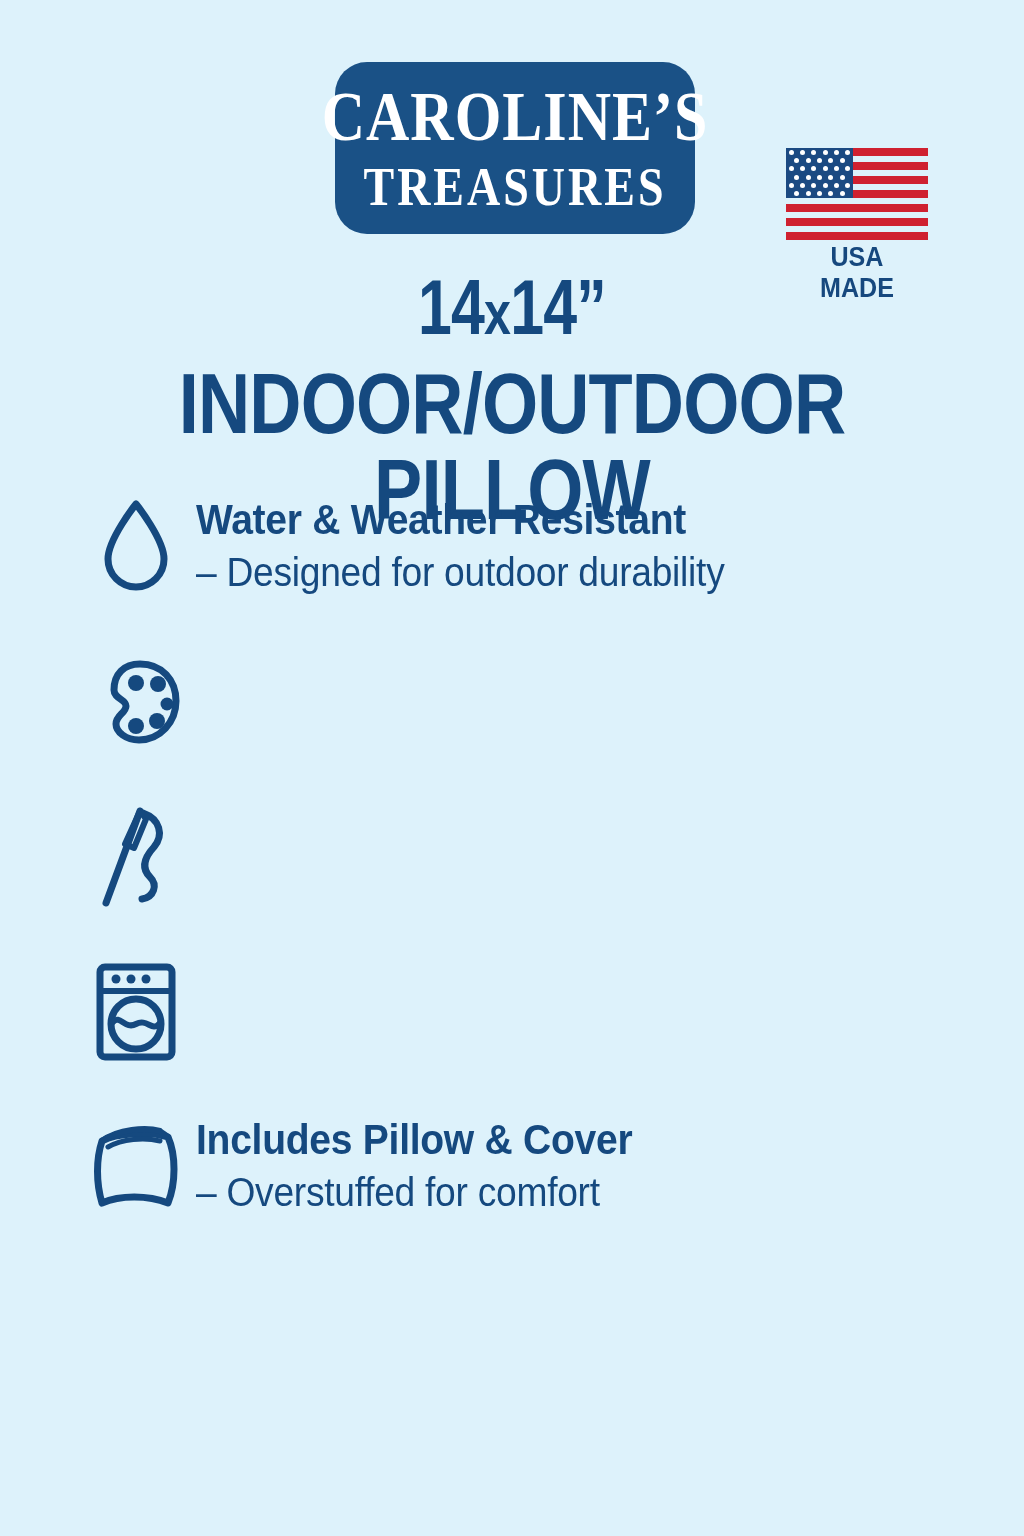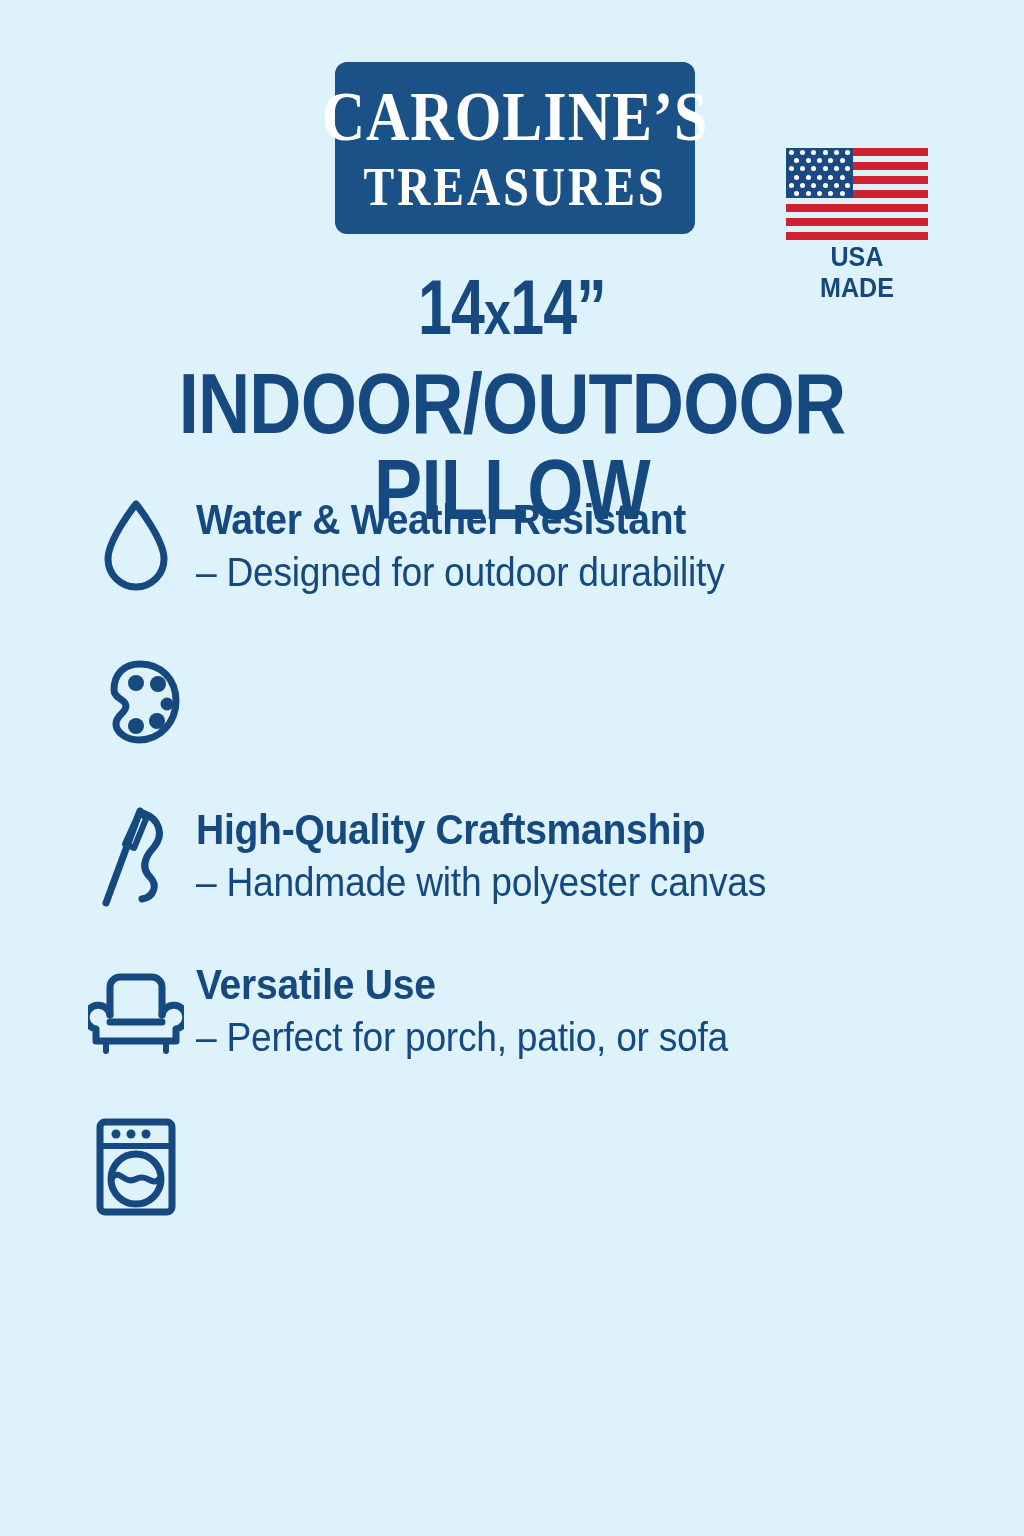--- a/index.html
+++ b/index.html
@@ -12,21 +12,21 @@
     position:relative;
   }
   .page{width:1024px;height:1536px;position:relative;}
 
   
   .header{
     position:absolute;left:0;top:62px;width:1024px;height:170px;
   }
   .logo-badge{
     position:absolute;left:335px;top:0;width:360px;height:172px;
-    background:#1a5186;border-radius:12px;
+    background:#1a5186;border-radius:32px;
     display:flex;flex-direction:column;align-items:center;justify-content:center;
   }
   .logo-line1{
     font-family:"Liberation Serif", serif;
     font-weight:700;color:#ffffff;
     font-size:60px;line-height:0.98;letter-spacing:1px;
     transform:scaleY(1.18);
     margin-bottom:8px;
   }
   .logo-line2{
@@ -220,50 +220,46 @@
     </div>
 
     <div class="feature">
       <div class="f-icon">
         <svg width="80" height="104" viewBox="0 0 80 104">
           <path d="M44 6 L10 98" fill="none" stroke="#15497f" stroke-width="7" stroke-linecap="round"></path>
           <path d="M44 6 L29 39 L38 43 L50 14 Z" fill="none" stroke="#15497f" stroke-width="6" stroke-linejoin="round"></path>
           <path d="M47 8 C64 14 68 30 58 42 C47 54 46 64 54 72 C62 80 58 92 46 94" fill="none" stroke="#15497f" stroke-width="7" stroke-linecap="round"></path>
         </svg>
       </div>
-      <div class="f-text">
-        <div class="f-title">High-Quality Craftsmanship</div>
-        <div class="f-sub">– Handmade with polyester canvas</div>
-      </div>
-    </div>
-
-    <div class="feature">
-      <div class="f-icon">
-        <svg width="96" height="86" viewBox="0 0 96 86">
-          <path d="M22 46 L22 18 a10 10 0 0 1 10 -10 L64 8 a10 10 0 0 1 10 10 L74 46" fill="none" stroke="#15497f" stroke-width="7" stroke-linejoin="round" stroke-linecap="round"></path>
-          <path d="M22 46 a12 12 0 1 0 -14 14 L8 72 L88 72 L88 60 a12 12 0 1 0 -14 -14" fill="none" stroke="#15497f" stroke-width="7" stroke-linejoin="round" stroke-linecap="round"></path>
-          <path d="M22 53 L74 53" fill="none" stroke="#15497f" stroke-width="7" stroke-linecap="round"></path>
-          <path d="M18 72 L18 82 M78 72 L78 82" fill="none" stroke="#15497f" stroke-width="6" stroke-linecap="round"></path>
-        </svg>
-      </div>
-      <div class="f-text">
-        <div class="f-title">Versatile Use</div>
-        <div class="f-sub">– Perfect for porch, patio, or sofa</div>
-      </div>
-    </div>
+    </div>
+
 
     <div class="feature">
       <div class="f-icon">
         <svg width="84" height="100" viewBox="0 0 84 100">
           <rect x="6" y="5" width="72" height="90" rx="5" fill="none" stroke="#15497f" stroke-width="7"></rect>
           <path d="M6 29 L78 29" fill="none" stroke="#15497f" stroke-width="6"></path>
           <circle cx="22" cy="17" r="4.5" fill="#15497f"></circle>
           <circle cx="37" cy="17" r="4.5" fill="#15497f"></circle>
           <circle cx="52" cy="17" r="4.5" fill="#15497f"></circle>
           <circle cx="42" cy="62" r="25" fill="none" stroke="#15497f" stroke-width="7"></circle>
           <path d="M19 60 C26 52 31 68 42 62 C53 56 58 70 65 62" fill="none" stroke="#15497f" stroke-width="6" stroke-linecap="round"></path>
         </svg>
       </div>
     </div>
 
+    <div class="feature">
+      <div class="f-icon">
+        <svg width="96" height="92" viewBox="0 0 96 92">
+          <path d="M14 20 C28 12 62 10 80 16 C88 34 88 62 80 82
+                   C60 74 32 74 14 82 C8 62 8 38 14 20 Z" fill="none" stroke="#15497f" stroke-width="7" stroke-linejoin="round"></path>
+          <path d="M14 20 C30 8 58 6 72 10 C74 12 78 14 80 16" fill="none" stroke="#15497f" stroke-width="6" stroke-linejoin="round"></path>
+          <path d="M20 26 C34 18 56 16 72 20" fill="none" stroke="#15497f" stroke-width="5" stroke-linecap="round"></path>
+        </svg>
+      </div>
+      <div class="f-text">
+        <div class="f-title">Includes Pillow &amp; Cover</div>
+        <div class="f-sub">– Overstuffed for comfort</div>
+      </div>
+    </div>
 
   </div>
 </div>
 
 </body></html>

